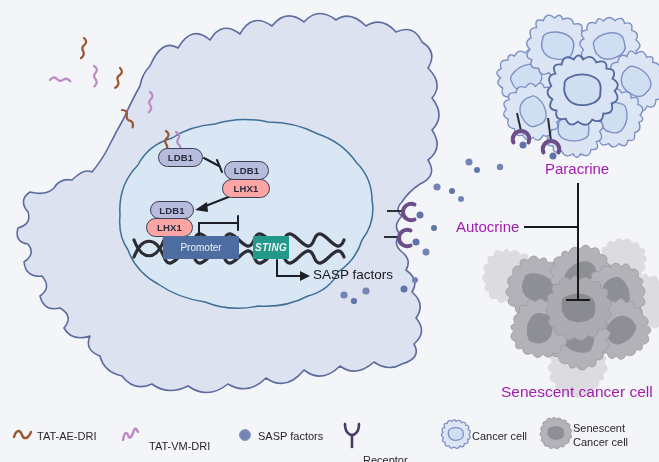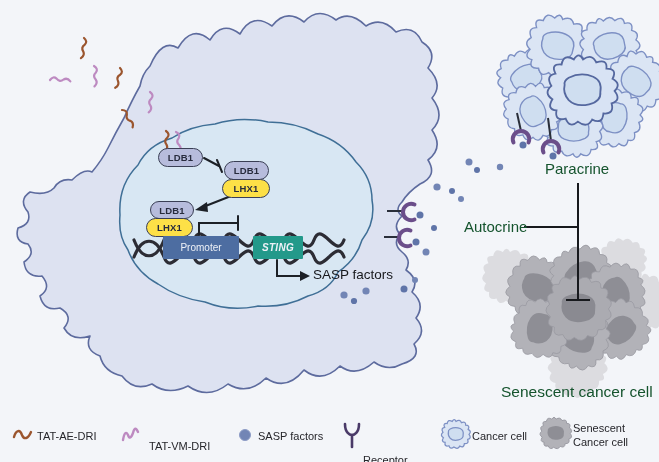--- a/index.html
+++ b/index.html
@@ -5,29 +5,29 @@
   html,body{margin:0;padding:0;}
   body{
     width:659px;height:462px;position:relative;overflow:hidden;
     background:#f3f5f9;
     font-family:"Liberation Sans", sans-serif;
     color:#17181c;
   }
   #stage{position:absolute;inset:0;width:659px;height:462px;}
   svg{position:absolute;left:0;top:0;}
   .lbl{position:absolute;white-space:nowrap;line-height:1.1;}
-  .lbl-big{font-size:15px;color:#14532d;}
+  .lbl-big{font-size:15px;color:#a21caf;}
   .pill{
     position:absolute;display:flex;align-items:center;justify-content:center;
     border:1.6px solid #3a3f55;border-radius:10px;
     font-size:9.5px;font-weight:600;color:#272b3d;letter-spacing:.2px;
     box-sizing:border-box;
   }
   .pill-ldb1{background:#b7bcdc;justify-content:center;}
-  .pill-lhx1{background:#fde047;}
+  .pill-lhx1{background:#fca5a5;}
   .genebox{
     position:absolute;display:flex;align-items:center;justify-content:center;
     font-size:10px;color:#eef1f7;box-sizing:border-box;border-radius:1px;
   }
   .promoter{background:#4d6da1;}
   .sting{background:#23998a;font-style:italic;font-weight:600;letter-spacing:.3px;}
   .legend-label{position:absolute;font-size:11px;color:#26262b;line-height:1.25;}
   .wrap2{white-space:normal;width:62px;}
 </style>
 </head>
@@ -247,27 +247,27 @@
 <div class="pill pill-ldb1" style="left:150px;top:201px;width:44px;height:18px;">
       <span>LDB1</span>
     </div>
 <div class="pill pill-lhx1" style="left:146px;top:218px;width:47px;height:19px;">
       <span>LHX1</span>
     </div>
 
 <div class="genebox promoter" style="left:163px;top:236px;width:76px;height:23px;">
       <span>Promoter</span>
     </div>
-<div class="genebox sting" style="left:253px;top:236px;width:50px;height:23px;">
+<div class="genebox sting" style="left:253px;top:236px;width:36px;height:23px;">
       <span>STING</span>
     </div>
 
 <div class="lbl" style="left:313px;top:268px;font-size:13.5px;">SASP factors</div>
 <div class="lbl lbl-big" style="left:545px;top:161px;">Paracrine</div>
-<div class="lbl lbl-big" style="left:456px;top:219px;margin-left:8px;">Autocrine</div>
+<div class="lbl lbl-big" style="left:456px;top:219px;">Autocrine</div>
 <div class="lbl lbl-big" style="left:501px;top:383px;font-size:15.5px;">Senescent cancer cell</div>
 
 <div class="legend-label" style="left:37px;top:430px;">TAT-AE-DRI</div>
 <div class="legend-label" style="left:149px;top:440px;">TAT-VM-DRI</div>
 <div class="legend-label" style="left:258px;top:430px;">SASP factors</div>
 <div class="legend-label" style="left:363px;top:430px;margin-top:24px;">Receptor</div>
 <div class="legend-label" style="left:472px;top:430px;">Cancer cell</div>
 <div class="legend-label wrap2" style="left:573px;top:422px;">Senescent Cancer cell</div>
 
 </div>

